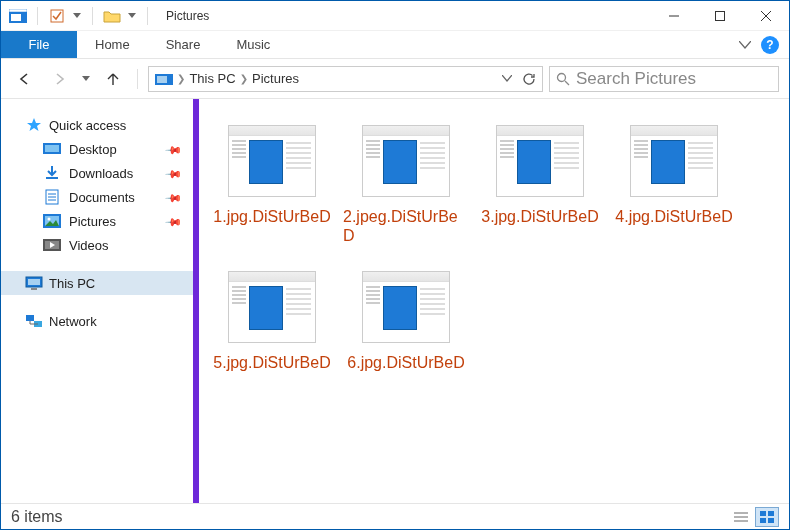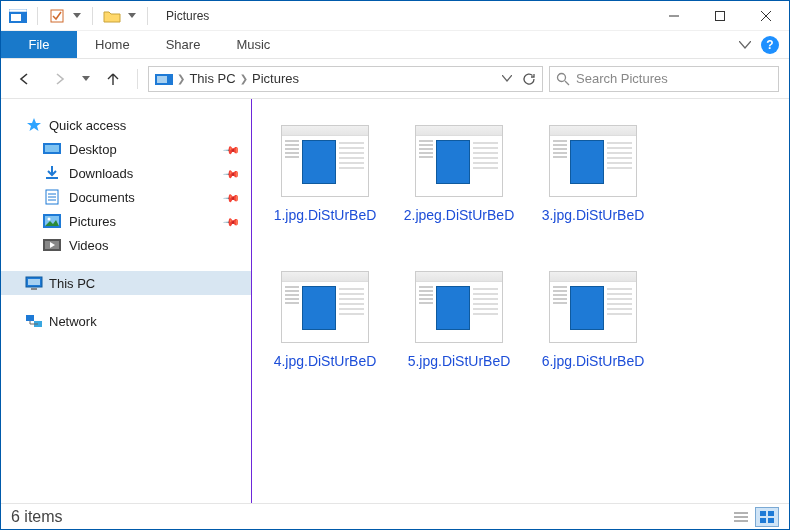--- a/index.html
+++ b/index.html
@@ -25,46 +25,46 @@
 
   
   .navrow { height: 40px; display: flex; align-items: center; padding: 0 10px; gap: 6px; border-bottom: 1px solid #e5e5e5; }
   .nav-btn { width: 28px; height: 28px; display: flex; align-items: center; justify-content: center; color: #555; }
   .nav-btn.disabled { color: #bbb; }
   .nav-sep { width:1px; height:20px; background:#e0e0e0; margin: 0 4px;}
   .address { flex: 1; height: 26px; border: 1px solid #ccc; display: flex; align-items: center; padding: 0 6px; gap: 4px; font-size: 13px; color: #333; }
   .crumb { display: flex; align-items: center; gap: 4px; }
   .crumb-sep { color: #888; font-size: 10px; }
   .addr-right { margin-left: auto; display: flex; align-items: center; gap: 10px; color: #666; }
-  .search { width: 230px; height: 26px; border: 1px solid #ccc; display: flex; align-items: center; padding: 0 6px; gap: 6px; color: #888; font-size: 13px; }
+  .search { width: 230px; height: 26px; border: 1px solid #ccc; display: flex; align-items: center; padding: 0 6px; gap: 6px; color: #888; font-size: 17px; }
 
   
   .body { flex: 1; display: flex; min-height: 0; }
-  .sidebar { width: 251px; border-right: 1px solid #6d28d9; padding: 14px 0; font-size: 13px; color: #222; overflow: hidden; }
+  .sidebar { width: 198px; border-right: 6px solid #6d28d9; padding: 14px 0; font-size: 13px; color: #222; overflow: hidden; }
   .side-group { margin-bottom: 14px; }
   .side-head { display: flex; align-items: center; gap: 6px; padding: 4px 12px 4px 24px; }
   .side-head.selected { background: #d8e6f2; }
   .side-item { display: flex; align-items: flex-end; gap: 8px; padding: 4px 12px 4px 42px; position: relative; }
   .pin { margin-left: auto; color: #999; font-size: 11px; transform: rotate(45deg); }
   .icon { width: 18px; height: 16px; display: flex; align-items: center; justify-content: center; flex-shrink: 0; }
 
   
   .content { flex: 1; padding: 12px 0 0 6px; overflow: hidden; }
   .grid { display: flex; flex-wrap: wrap; }
   .item { width: 134px; height: 146px; display: flex; flex-direction: column; align-items: center; justify-content: flex-start; padding-top: 14px; }
   .thumb-frame { width: 88px; height: 72px; border: 1px solid #ccc; background: #fff; display: flex; flex-direction: column; position: relative; margin-bottom: 10px; }
   .thumb-top { height: 10px; background: linear-gradient(#f0f0f0,#e5e5e5); border-bottom:1px solid #ddd; }
   .thumb-body { flex:1; display:flex; }
   .thumb-left { width: 20px; padding: 4px 3px; display:flex; flex-direction:column; gap:2px;}
   .thumb-left div { height:2px; background:#ccc;}
   .thumb-main { flex:1; padding: 4px 4px 4px 0; display:flex; gap:3px;}
   .thumb-blue { width: 34px; height: 44px; background:#1e7ad6; border:1px solid #0f5a9e;}
   .thumb-lines { flex:1; display:flex; flex-direction:column; gap:3px; padding-top:2px;}
   .thumb-lines div { height:2px; background:#ddd;}
-  .item-label { font-size: 14px; color: #1d4ed8; text-align: left; max-width: 126px; word-break: break-all; line-height: 1.2; }
+  .item-label { font-size: 16px; color: #c2410c; text-align: left; max-width: 126px; word-break: break-all; line-height: 1.2; }
 
   
   .statusbar { height: 26px; border-top: 1px solid #e5e5e5; display: flex; align-items: center; padding: 0 10px; font-size: 16px; color: #444; }
   .view-icons { margin-left:auto; display:flex; gap:2px; align-items:center;}
   .view-btn { width:24px; height:20px; display:flex; align-items:center; justify-content:center; border:1px solid transparent;}
   .view-btn.active { border-color:#7aa9d4; background:#cfe4f7;}
 
   
   svg { display:block; }
 </style>

